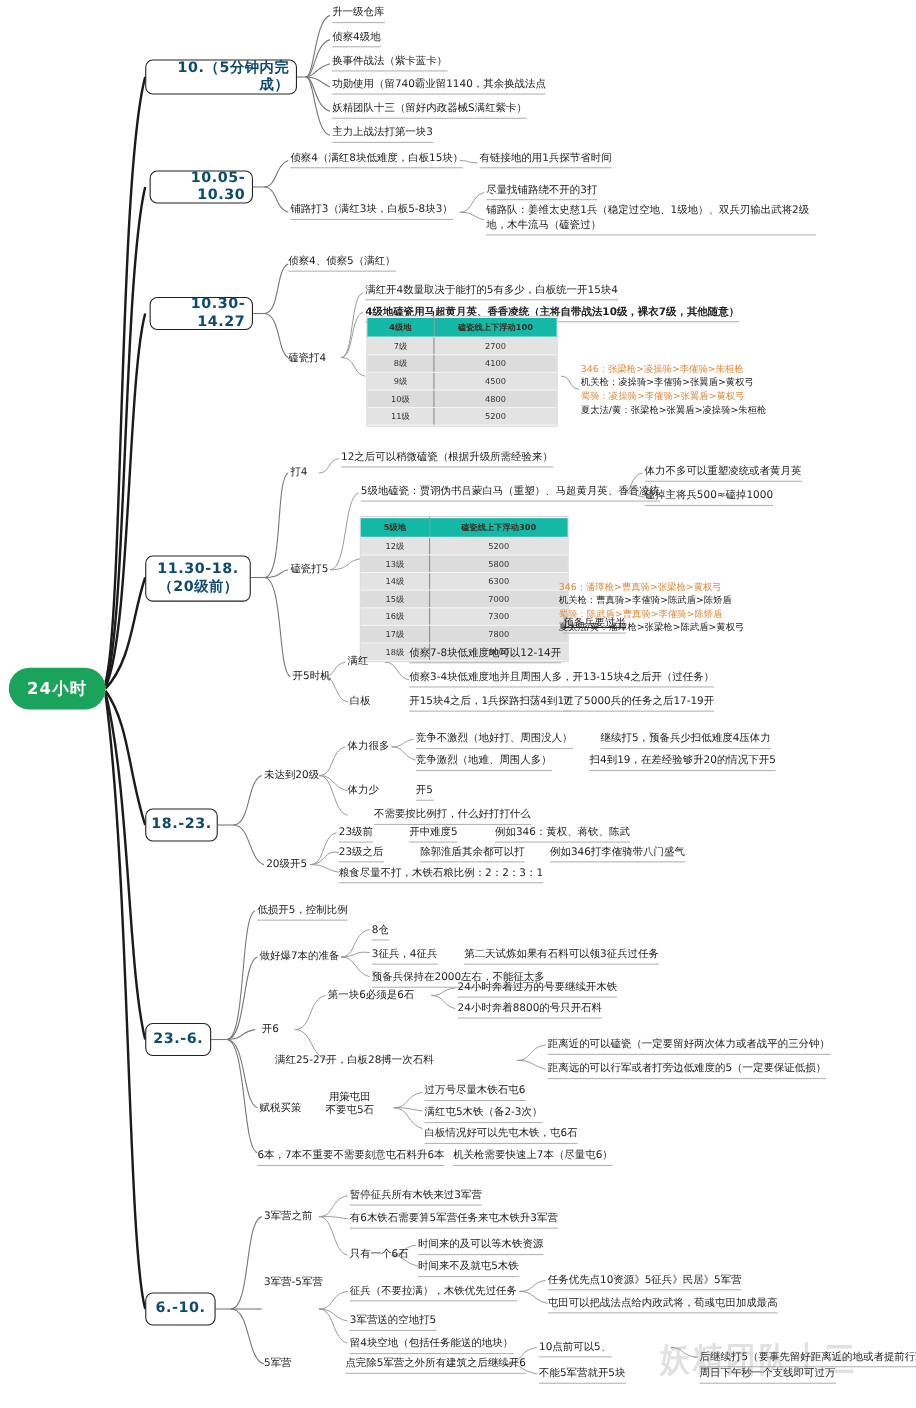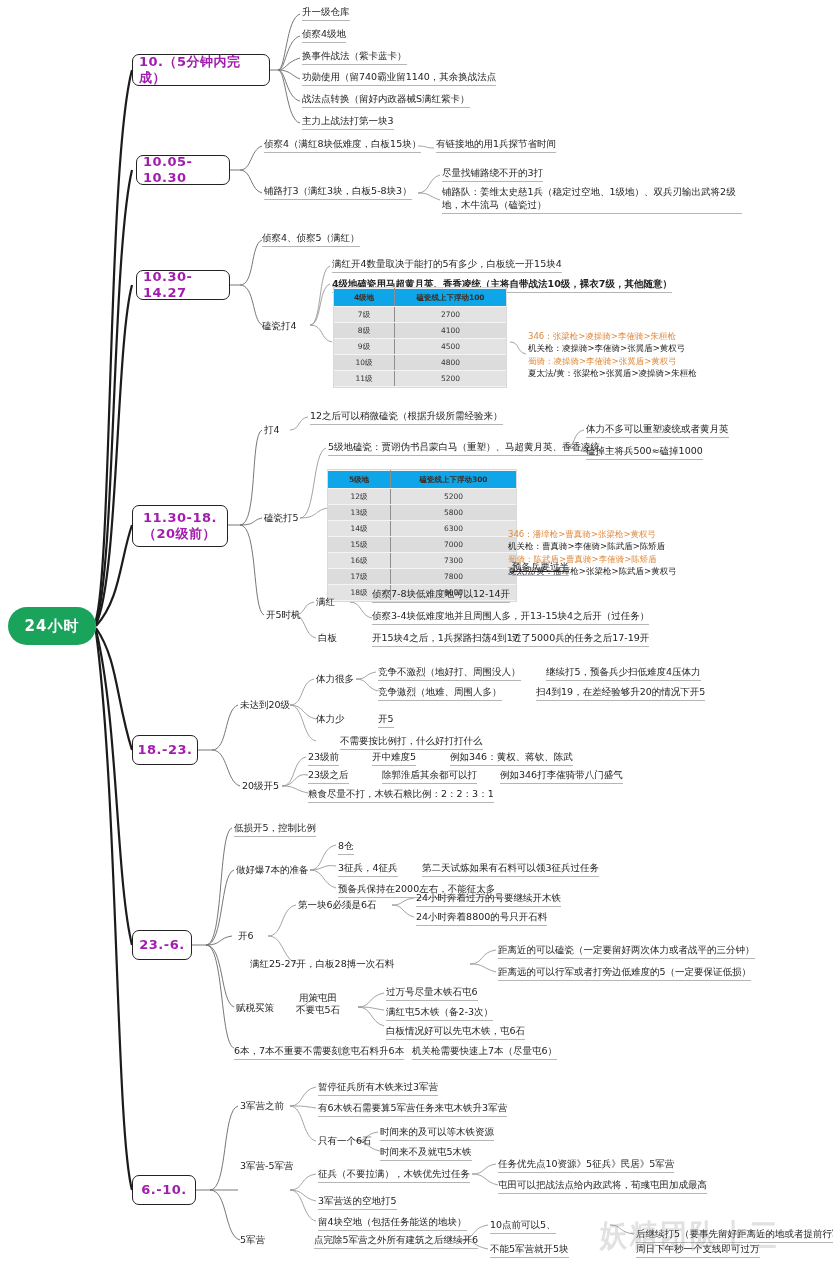--- a/index.html
+++ b/index.html
@@ -24,22 +24,22 @@
     background:#1aa35a;border-radius:19px;
     color:#fff;font-weight:bold;font-size:15px;
     display:flex;align-items:center;justify-content:center;
     letter-spacing:1px;
   }
 
   
   .lv1{
     border:1.6px solid #222;border-radius:7px;background:#fff;
     display:flex;align-items:center;justify-content:center;
-    font-weight:bold;font-size:13px;color:#a21caf;
-    padding:3px 6px;text-align:left;line-height:1.25;
+    font-weight:bold;font-size:13px;color:#0c4a6e;
+    padding:3px 6px;text-align:right;line-height:1.25;
     letter-spacing:0.5px;
   }
 
   
   .leaf{
     position:absolute;font-size:9.5px;color:#222;line-height:1.35;
     border-bottom:1px solid #b5b5b5;padding-bottom:1.5px;
     white-space:nowrap;
   }
   .leaf.wrap{white-space:normal;}
@@ -49,21 +49,21 @@
   }
   .branch.two{white-space:pre-line;text-align:center;}
 
   
   .tbl{position:absolute;border-collapse:collapse;background:#e8e8e8;
        box-shadow:0 0 0 1px #d9d9d9;}
   .tbl td,.tbl th{
     border:1px solid #f4f4f4;border-left:none;border-right:none;
     font-size:7.5px;text-align:center;padding:2.5px 0;color:#333;font-weight:normal;
   }
-  .tbl th{background:#0ea5e9;color:#3d2b1f;font-weight:bold;font-size:7.5px;padding:3.5px 0;}
+  .tbl th{background:#14b8a6;color:#3d2b1f;font-weight:bold;font-size:7.5px;padding:3.5px 0;}
   .tbl td.c0,.tbl th.c0{border-right:1px solid #8e8e8e;}
   .tbl td{background:#e3e3e3;}
   .tbl tr:nth-child(even) td{background:#dcdcdc;}
 
   
   .teamlist{position:absolute;font-size:8.5px;line-height:1.45;white-space:nowrap;}
   .teamlist .o{color:#e08a3c;}
   .teamlist .k{color:#1d1d1d;}
 
   
@@ -182,21 +182,21 @@
     <span>24小时</span>
   </div>
 
   <div class="node lv1" style="left:132px;top:54px;width:138px;height:32px;">
     <span>10.（5分钟内完成）</span>
   </div>
   <div class="leaf" style="left:302px;top:6px;">升一级仓库</div>
   <div class="leaf" style="left:302px;top:28px;">侦察4级地</div>
   <div class="leaf" style="left:302px;top:50px;">换事件战法（紫卡蓝卡）</div>
   <div class="leaf" style="left:302px;top:71px;">功勋使用（留740霸业留1140，其余换战法点</div>
-  <div class="leaf" style="left:302px;top:93px;">战法点转换（留好内政器械S满红紫卡）</div>
+  <div class="leaf" style="left:302px;top:93px;">妖精团队十三（留好内政器械S满红紫卡）</div>
   <div class="leaf" style="left:302px;top:115px;">主力上战法打第一块3</div>
 
   <div class="node lv1" style="left:136px;top:155px;width:94px;height:30px;">
     <span>10.05-10.30</span>
   </div>
   <div class="leaf" style="left:264px;top:138px;">侦察4（满红8块低难度，白板15块）</div>
   <div class="leaf" style="left:436px;top:138px;">有链接地的用1兵探节省时间</div>
   <div class="leaf" style="left:264px;top:185px;">铺路打3（满红3块，白板5-8块3）</div>
   <div class="leaf" style="left:442px;top:167px;">尽量找铺路绕不开的3打</div>
   <div class="leaf wrap" style="left:442px;top:186px;width:300px;">铺路队：姜维太史慈1兵（稳定过空地、1级地）、双兵刃输出武将2级地，木牛流马（磕瓷过）</div>

